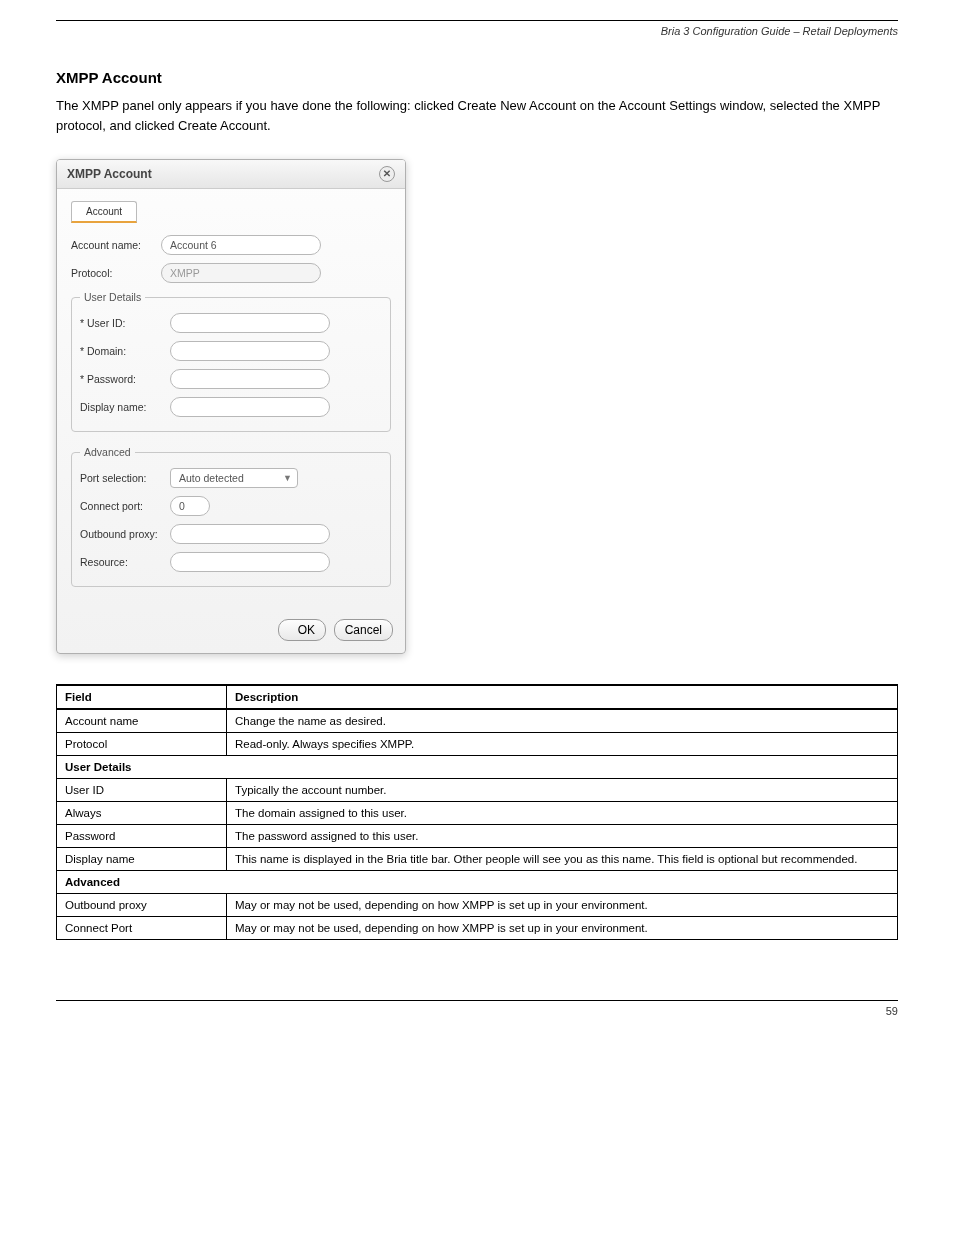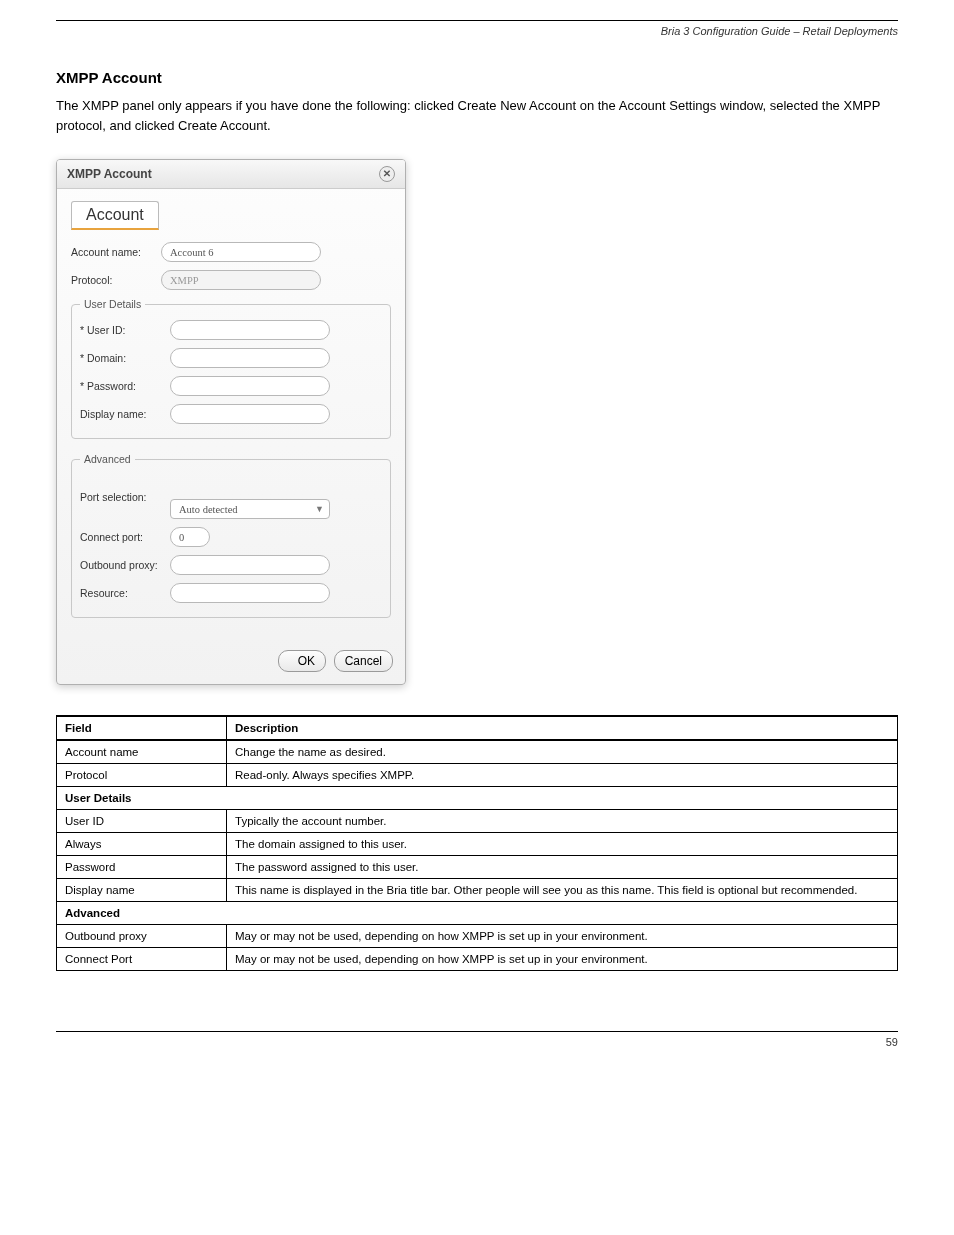--- a/index.html
+++ b/index.html
@@ -67,21 +67,21 @@
     color: #555;
     cursor: pointer;
   }
   .dialog-body {
     padding: 12px 14px 10px 14px;
   }
   .tab-row { margin-bottom: 12px; }
   .tab {
     display: inline-block;
     padding: 4px 14px;
-    font-size: 16px;
+    font-size: 10px;
     background: #fff;
     border: 1px solid #bbb;
     border-bottom: 2px solid #e8a33d;
     border-radius: 3px 3px 0 0;
     color: #333;
     text-align: center;
   }
   .form-row {
     display: flex;
     align-items: center;
@@ -94,40 +94,38 @@
     padding-right: 6px;
   }
   .form-input {
     height: 20px;
     border: 1px solid #b8b8b8;
     border-radius: 10px;
     padding: 0 8px;
     font-size: 10.5px;
     background: #fff;
     color: #555;
-    font-family: Liberation Serif, serif;
   }
   .form-input.w-long { width: 160px; }
   .form-input.w-short { width: 40px; }
   .form-input.disabled { background: #f4f4f4; color: #999; }
   fieldset.group {
     border: 1px solid #c8c8c8;
     border-radius: 4px;
     padding: 10px 8px 6px 8px;
     margin-bottom: 14px;
   }
   fieldset.group legend {
     font-size: 10.5px;
     color: #555;
     padding: 0 4px;
   }
   .select-wrap {
     position: relative;
-    width: 160px;
-    margin-top: 24px;
+    width: 128px;
   }
   .select-wrap .form-input { width: 100%; padding-right: 22px; border-radius: 4px; }
   .select-arrow {
     position: absolute;
     right: 6px; top: 50%;
     transform: translateY(-50%);
     font-size: 9px;
     color: #777;
     pointer-events: none;
   }

